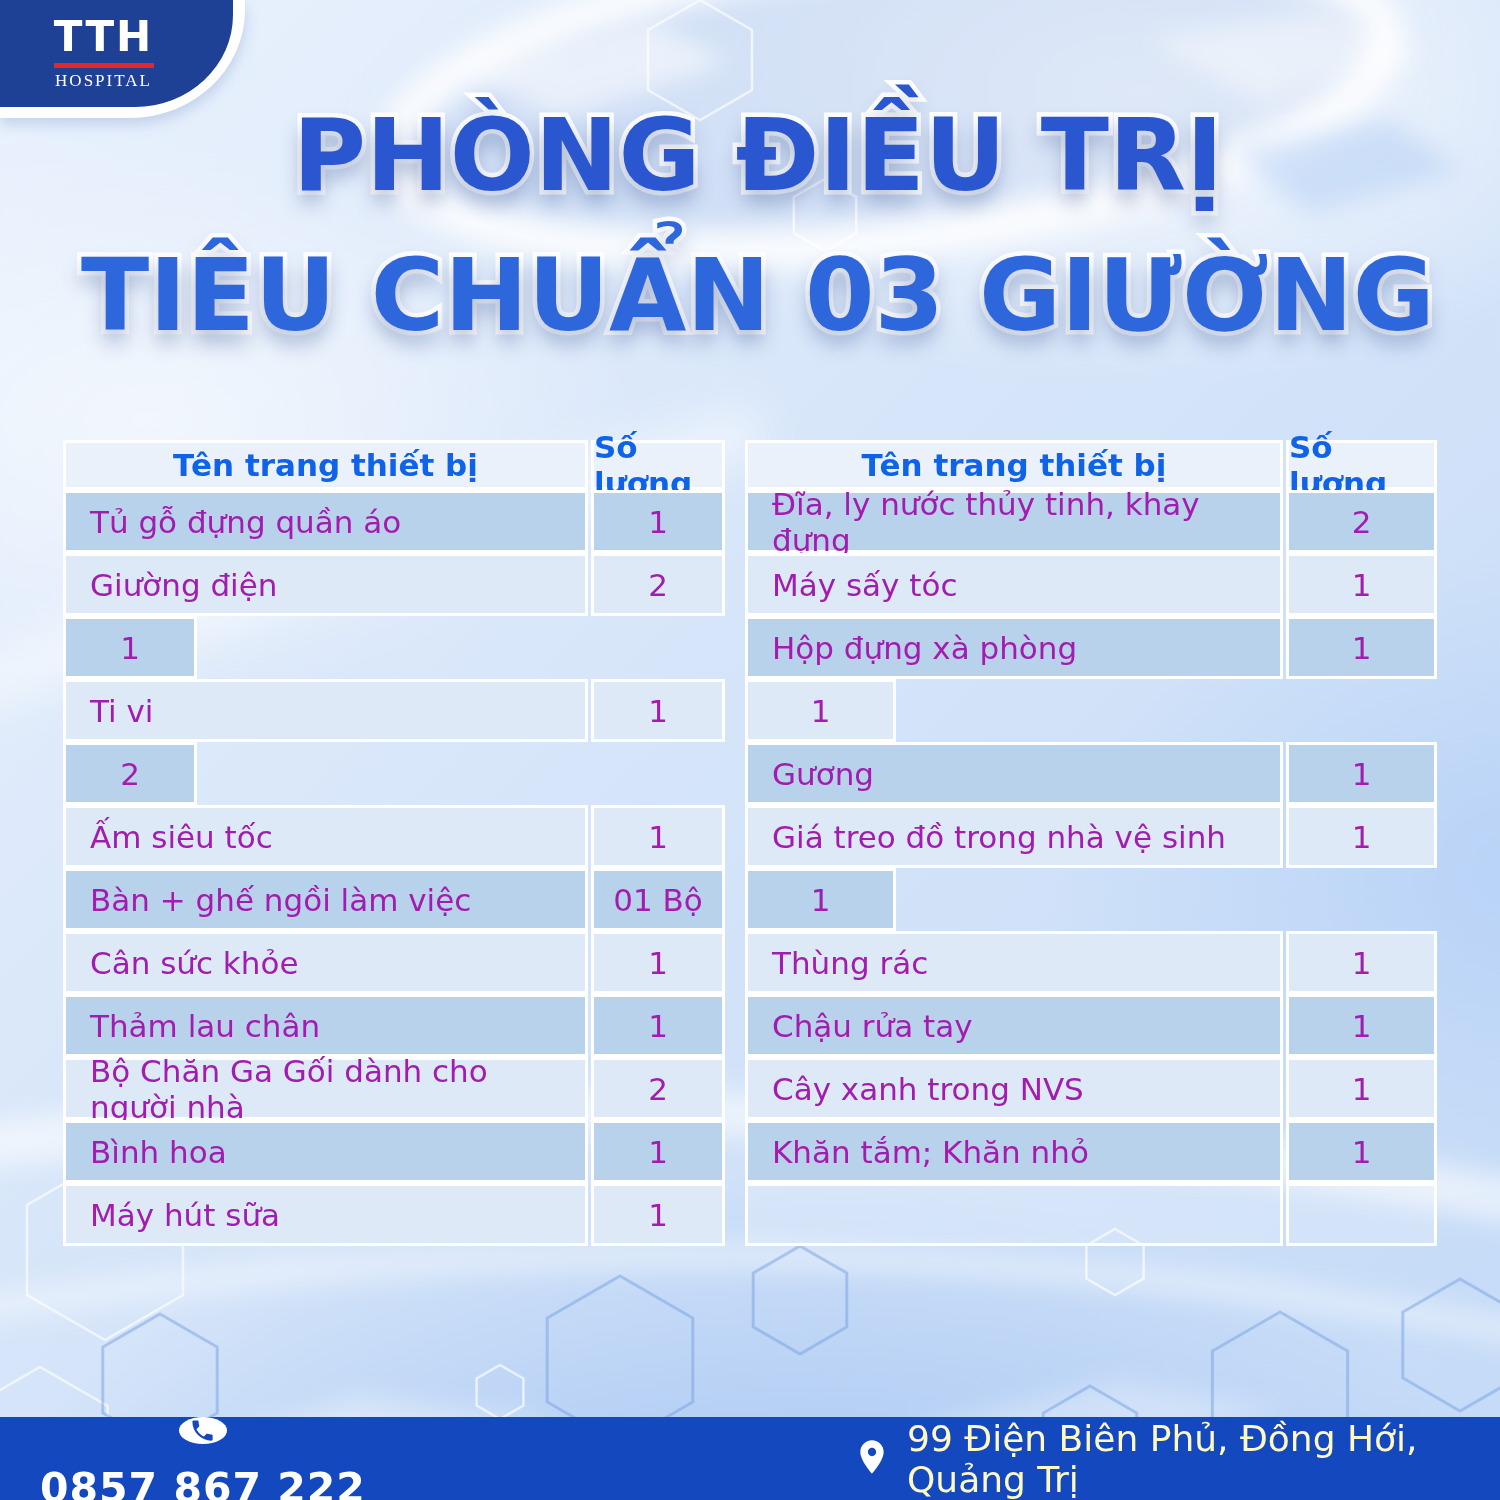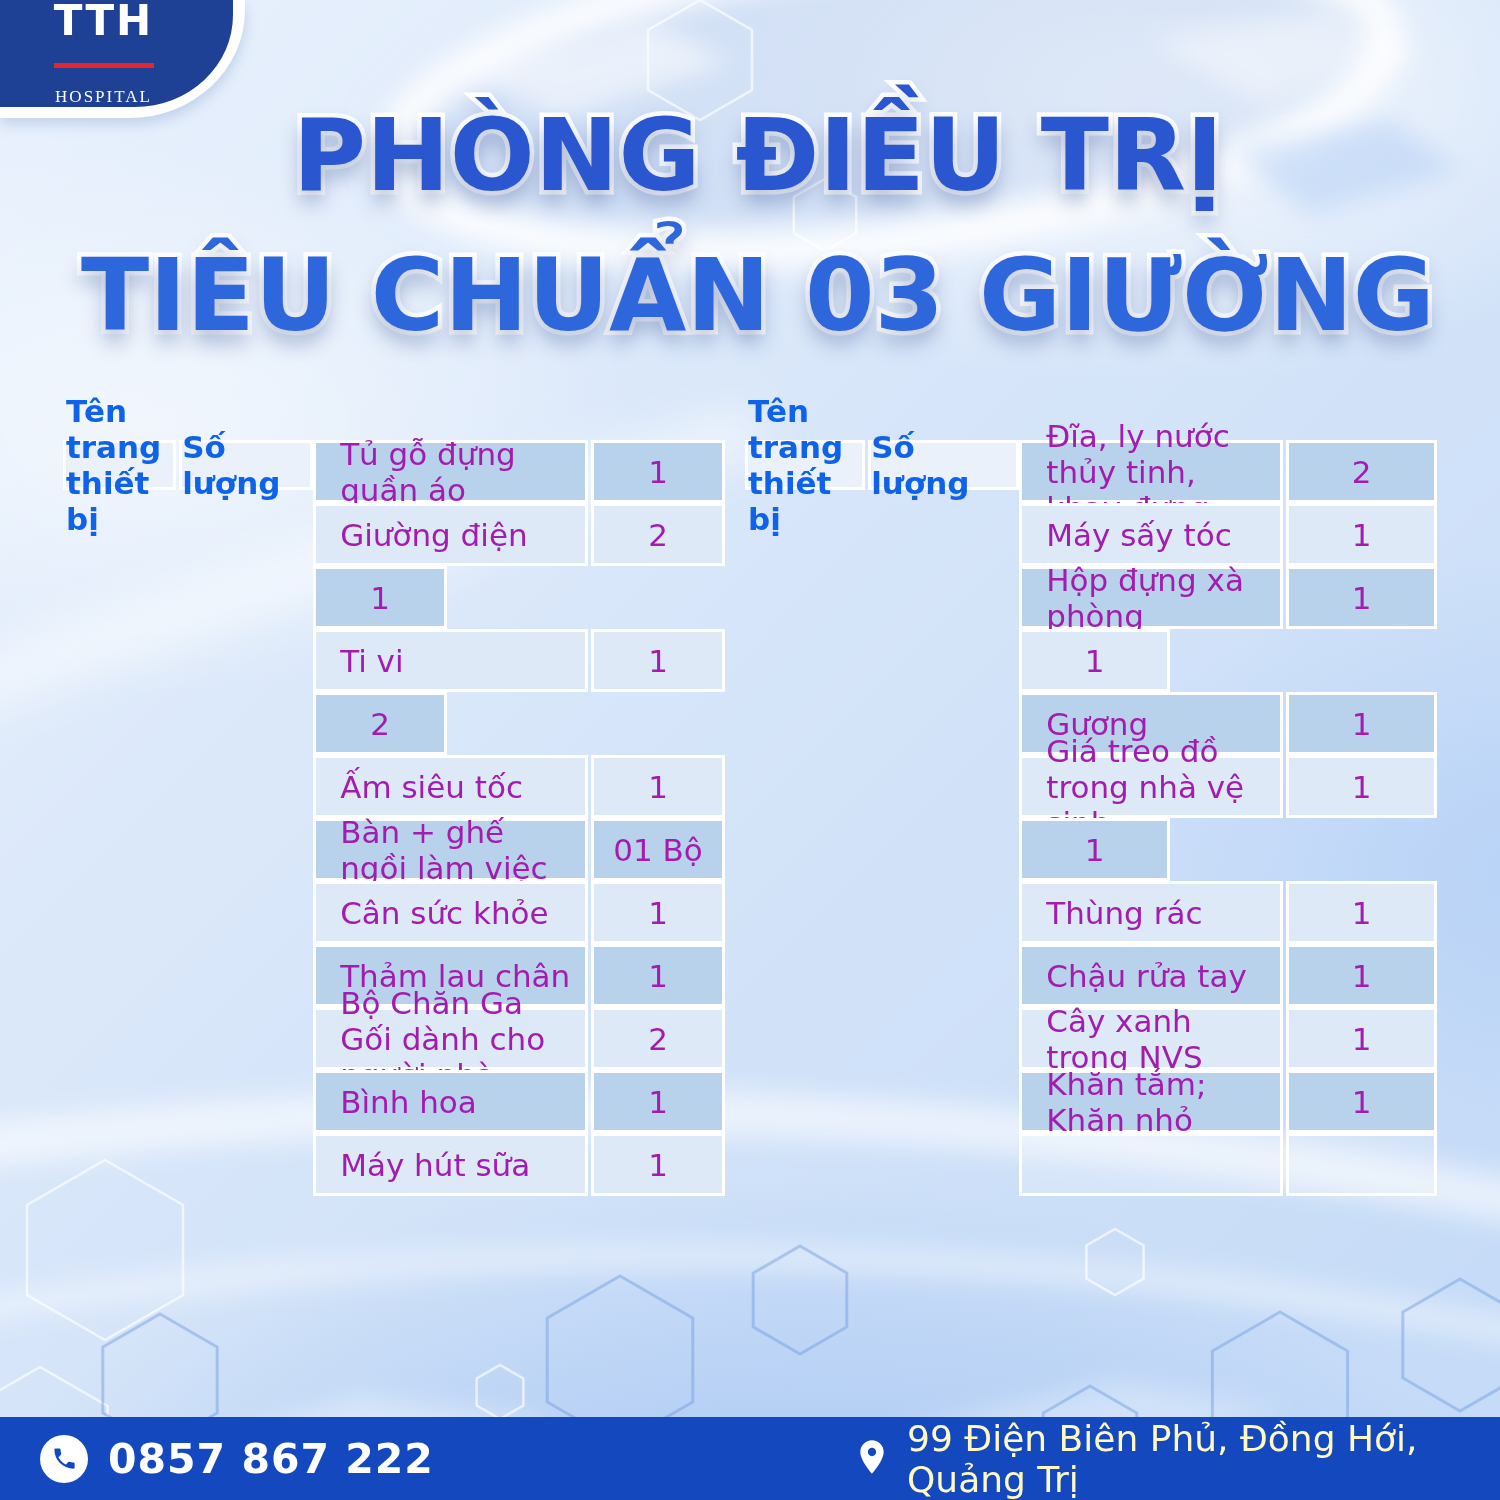--- a/index.html
+++ b/index.html
@@ -15,54 +15,54 @@
   }
   .bg-decor { position:absolute; inset:0; pointer-events:none; }
 
   
   .logo { position:absolute; top:0; left:0; width:260px; height:130px; }
   .logo-band { position:absolute; top:0; left:0; width:245px; height:118px;
     background:#ffffff; border-bottom-right-radius:115px 108px;
     box-shadow:0 6px 14px rgba(120,150,200,.35); }
   .logo-chip { position:absolute; top:0; left:0; width:233px; height:107px;
     background:#1e4095; border-bottom-right-radius:98px 92px;
-    display:flex; flex-direction:column; align-items:center; justify-content:space-between; padding-right:26px; box-sizing:border-box; }
+    display:flex; flex-direction:column; align-items:center; justify-content:center; padding-right:26px; box-sizing:border-box; }
   .logo-brand { color:#fff; font-weight:800; font-size:42px; line-height:1; letter-spacing:2px; }
   .logo-rule { width:100px; height:5px; background:#e4262d; margin:5px 0 3px; }
   .logo-sub { color:#fff; font-family:"Liberation Serif","DejaVu Serif",serif; font-size:17px; letter-spacing:2px; }
 
   
   .title { position:absolute; top:86px; left:0; width:100%; text-align:center;
     font-weight:800; line-height:1.4; letter-spacing:0;margin-left:8px; }
   .title-line {
     -webkit-text-stroke:9px #ffffff; paint-order:stroke fill;
     text-shadow:0 12px 20px rgba(72,98,156,.45);
   }
   .title-line.l1 { font-size:100px; color:#2a57cf; }
   .title-line.l2 { font-size:100px; color:#2e66dc; }
 
   
   .tables { position:absolute; top:440px; left:63px; display:flex; gap:20px; }
-  .tbl { display:flex; }
+  .tbl { display:flex; flex-direction:column; }
   .tbl-left  { width:662px; --qtyw:134px; }
   .tbl-right { width:692px; --qtyw:151px; }
   .row { display:flex; gap:3px; height:63px; box-sizing:border-box; }
   .row.header { height:50px; }
   .cell { border:3px solid #ffffff; box-sizing:border-box; display:flex; align-items:center;
     font-size:31px; color:#a21caf; }
   .cell.name { flex:1; padding:0 8px 0 24px; }
   .cell.qty  { width:var(--qtyw); justify-content:center; }
   .row.header .cell { background:#eaf1fb; color:#0e63e8; font-weight:700; justify-content:center; padding:0; }
   .row.dark  .cell { background:#b9d2ec; }
   .row.light .cell { background:#dde9f6; }
   .row.empty .cell { background:rgba(255,255,255,.20); }
 
   
   .footer { position:absolute; left:0; bottom:0; width:100%; height:83px; background:#1448bf; }
-  .phone-group { position:absolute; left:40px; top:0; height:83px; display:flex; align-items:center; gap:20px; }
+  .phone-group { position:absolute; left:40px; top:0; height:83px; display:flex; align-items:center; gap:20px;flex-direction:column; }
   .phone-badge { width:48px; height:48px; border-radius:50%; background:#ffffff;
     display:flex; align-items:center; justify-content:center; }
   .phone-number { color:#ffffff; font-size:41px; font-weight:800; letter-spacing:1px; }
   .address-group { position:absolute; left:852px; top:0; height:83px; display:flex; align-items:center; gap:15px; }
   .address-text { color:#fef9c3; font-size:36px; }
 </style>
 </head>
 <body>
 
 <div class="page">

